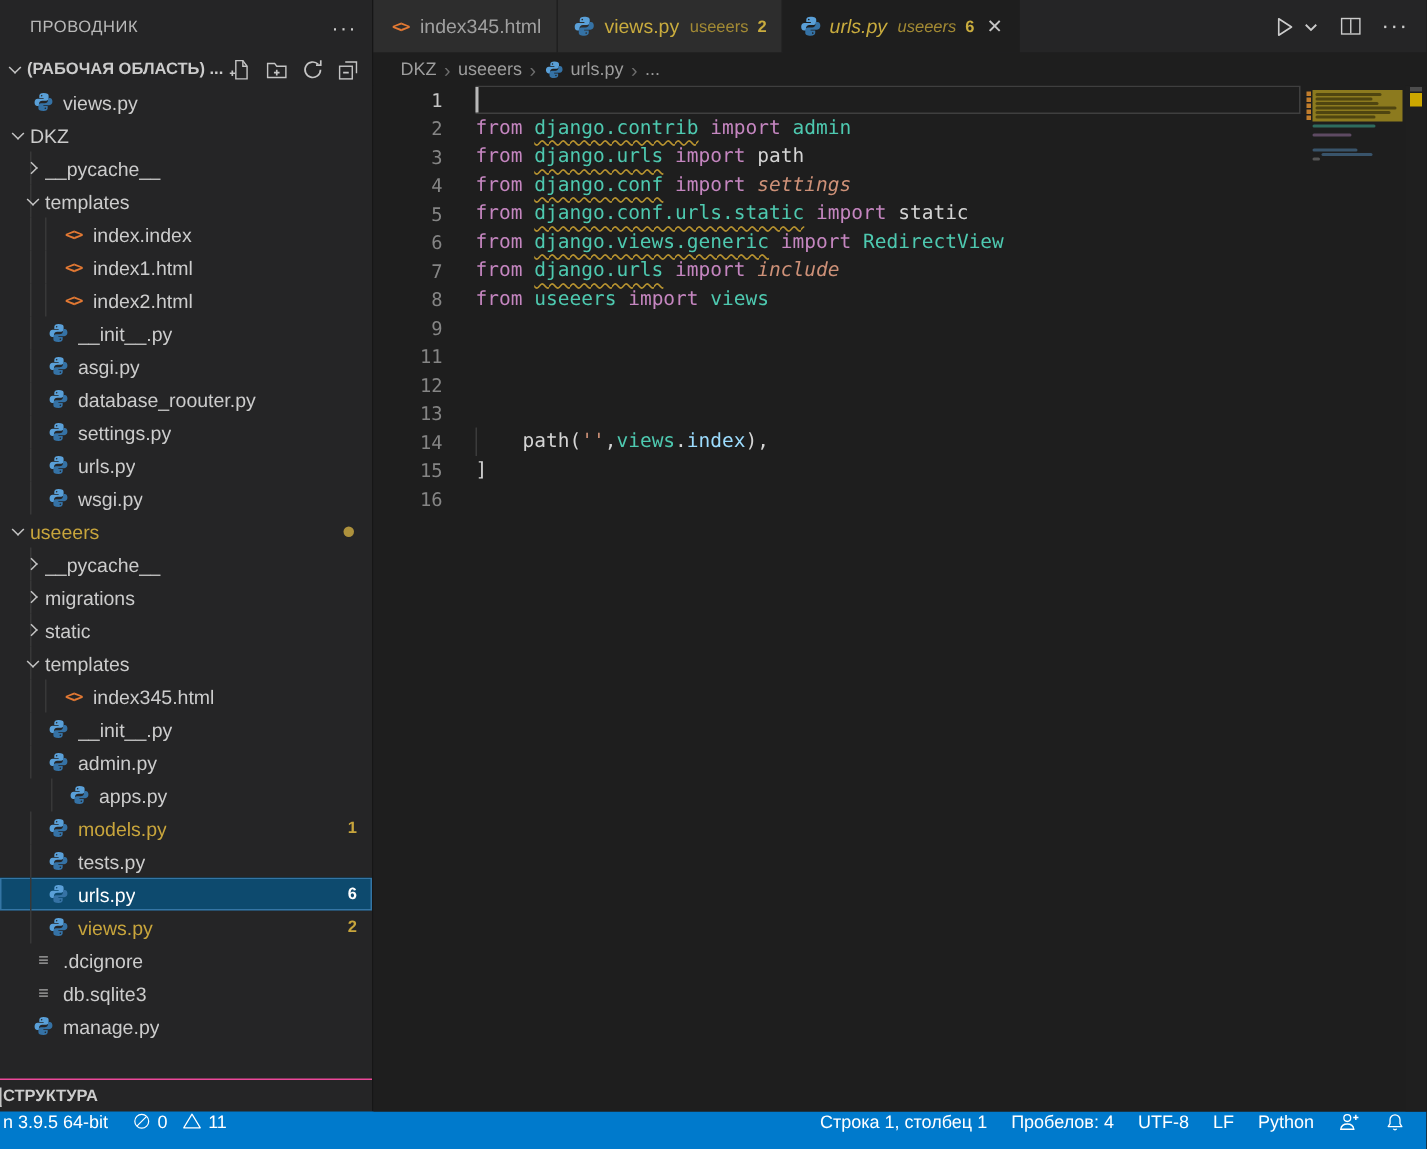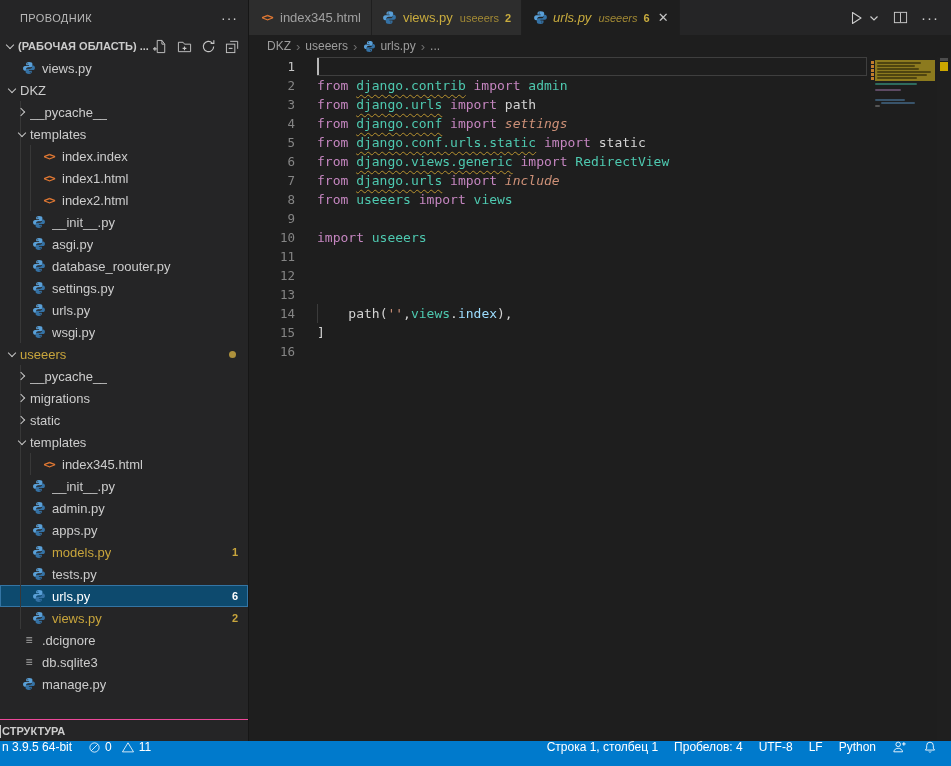--- a/index.html
+++ b/index.html
@@ -85,21 +85,21 @@
   .minimap { position:absolute; top:0; right:14px; width:66px; height:100%; }
   .mm-warnblock { position:absolute; left:4px; top:3px; width:60px; height:21px; background:#8c7a1e; }
   .mm-bar { position:absolute; height:2px; border-radius:1px; }
   .mm-gmark { position:absolute; left:0; width:3px; height:3px; background:#c27d2c; }
   .ruler { position:absolute; top:0; right:0; width:14px; height:100%; background:#1f1f1f; }
   .ruler-mark { position:absolute; left:3px; width:8px; }
 
   
   .statusbar { height:25px; flex:none; background:#007acc; color:#ffffff; display:flex; align-items:center;
                font-size:12px; white-space:nowrap; }
-  .st-item { display:flex; align-items:flex-end; gap:4px; padding:12px 8px; height:100%; cursor:pointer; }
+  .st-item { display:flex; align-items:flex-start; gap:4px; padding:0 8px; height:100%; cursor:pointer; }
   .st-item svg { display:block; }
   .st-left { display:flex; align-items:center; height:100%; }
   .st-right { margin-left:auto; display:flex; align-items:center; height:100%; padding-right:6px; }
 </style>
 </head>
 <body>
 
 <div class="app">
   <div class="main">
 
@@ -312,21 +312,21 @@
           <div class="trow" style="padding-left: 30px;">
             <span class="tguide" style="left: 20px;"></span>
             <span class="fico">
               <svg width="14" height="14" viewBox="0 0 16 16">
                 <path fill="#5aa0d8" d="M8 1.2c-2.2 0-3.2.9-3.2 2.1v1.6h3.3v.7H3.6C2 5.6 1.2 6.8 1.2 8.3c0 1.5.7 2.7 2.1 2.7h1.3V9.4c0-1.3 1.1-2.3 2.4-2.3h3c1 0 1.9-.8 1.9-1.9V3.3c0-1.3-1.1-2.1-3.9-2.1zM6.6 2.6a.6.6 0 1 1 0 1.2.6.6 0 0 1 0-1.2z"></path>
                 <path fill="#3572a5" d="M8 14.8c2.2 0 3.2-.9 3.2-2.1v-1.6H7.9v-.7h4.5c1.6 0 2.4-1.2 2.4-2.7 0-1.5-.7-2.7-2.1-2.7h-1.3v1.6c0 1.3-1.1 2.3-2.4 2.3H6c-1 0-1.9.8-1.9 1.9v1.9c0 1.3 1.1 2.1 3.9 2.1zm1.4-1.4a.6.6 0 1 1 0-1.2.6.6 0 0 1 0 1.2z"></path>
               </svg>
             </span>
             <span class="tlabel">admin.py</span>
           </div>
-          <div class="trow" style="padding-left: 30px;">
+          <div class="trow" style="padding-left: 30px; margin-left: 14px;">
             <span class="tguide" style="left: 20px;"></span>
             <span class="fico">
               <svg width="14" height="14" viewBox="0 0 16 16">
                 <path fill="#5aa0d8" d="M8 1.2c-2.2 0-3.2.9-3.2 2.1v1.6h3.3v.7H3.6C2 5.6 1.2 6.8 1.2 8.3c0 1.5.7 2.7 2.1 2.7h1.3V9.4c0-1.3 1.1-2.3 2.4-2.3h3c1 0 1.9-.8 1.9-1.9V3.3c0-1.3-1.1-2.1-3.9-2.1zM6.6 2.6a.6.6 0 1 1 0 1.2.6.6 0 0 1 0-1.2z"></path>
                 <path fill="#3572a5" d="M8 14.8c2.2 0 3.2-.9 3.2-2.1v-1.6H7.9v-.7h4.5c1.6 0 2.4-1.2 2.4-2.7 0-1.5-.7-2.7-2.1-2.7h-1.3v1.6c0 1.3-1.1 2.3-2.4 2.3H6c-1 0-1.9.8-1.9 1.9v1.9c0 1.3 1.1 2.1 3.9 2.1zm1.4-1.4a.6.6 0 1 1 0-1.2.6.6 0 0 1 0 1.2z"></path>
               </svg>
             </span>
             <span class="tlabel">apps.py</span>
           </div>
           <div class="trow" style="padding-left: 30px;">
@@ -508,24 +508,20 @@
               <span class="ln">7</span>
               <span class="ltxt"><span class="tk-kw">from </span><span class="tk-modw">django.urls</span><span class="tk-pl"> </span><span class="tk-kw">import </span><span class="tk-str">include</span></span>
             </div>
             <div class="cline">
               <span class="ln">8</span>
               <span class="ltxt"><span class="tk-kw">from </span><span class="tk-mod">useeers</span><span class="tk-pl"> </span><span class="tk-kw">import </span><span class="tk-mod">views</span></span>
             </div>
             <div class="cline">
               <span class="ln">9</span>
               <span class="ltxt"></span>
-            </div>
-            <div class="cline">
-              <span class="ln">10</span>
-              <span class="ltxt"><span class="tk-kw">import </span><span class="tk-mod">useeers</span></span>
             </div>
             <div class="cline">
               <span class="ln">11</span>
               <span class="ltxt"></span>
             </div>
             <div class="cline">
               <span class="ln">12</span>
               <span class="ltxt"></span>
             </div>
             <div class="cline">

